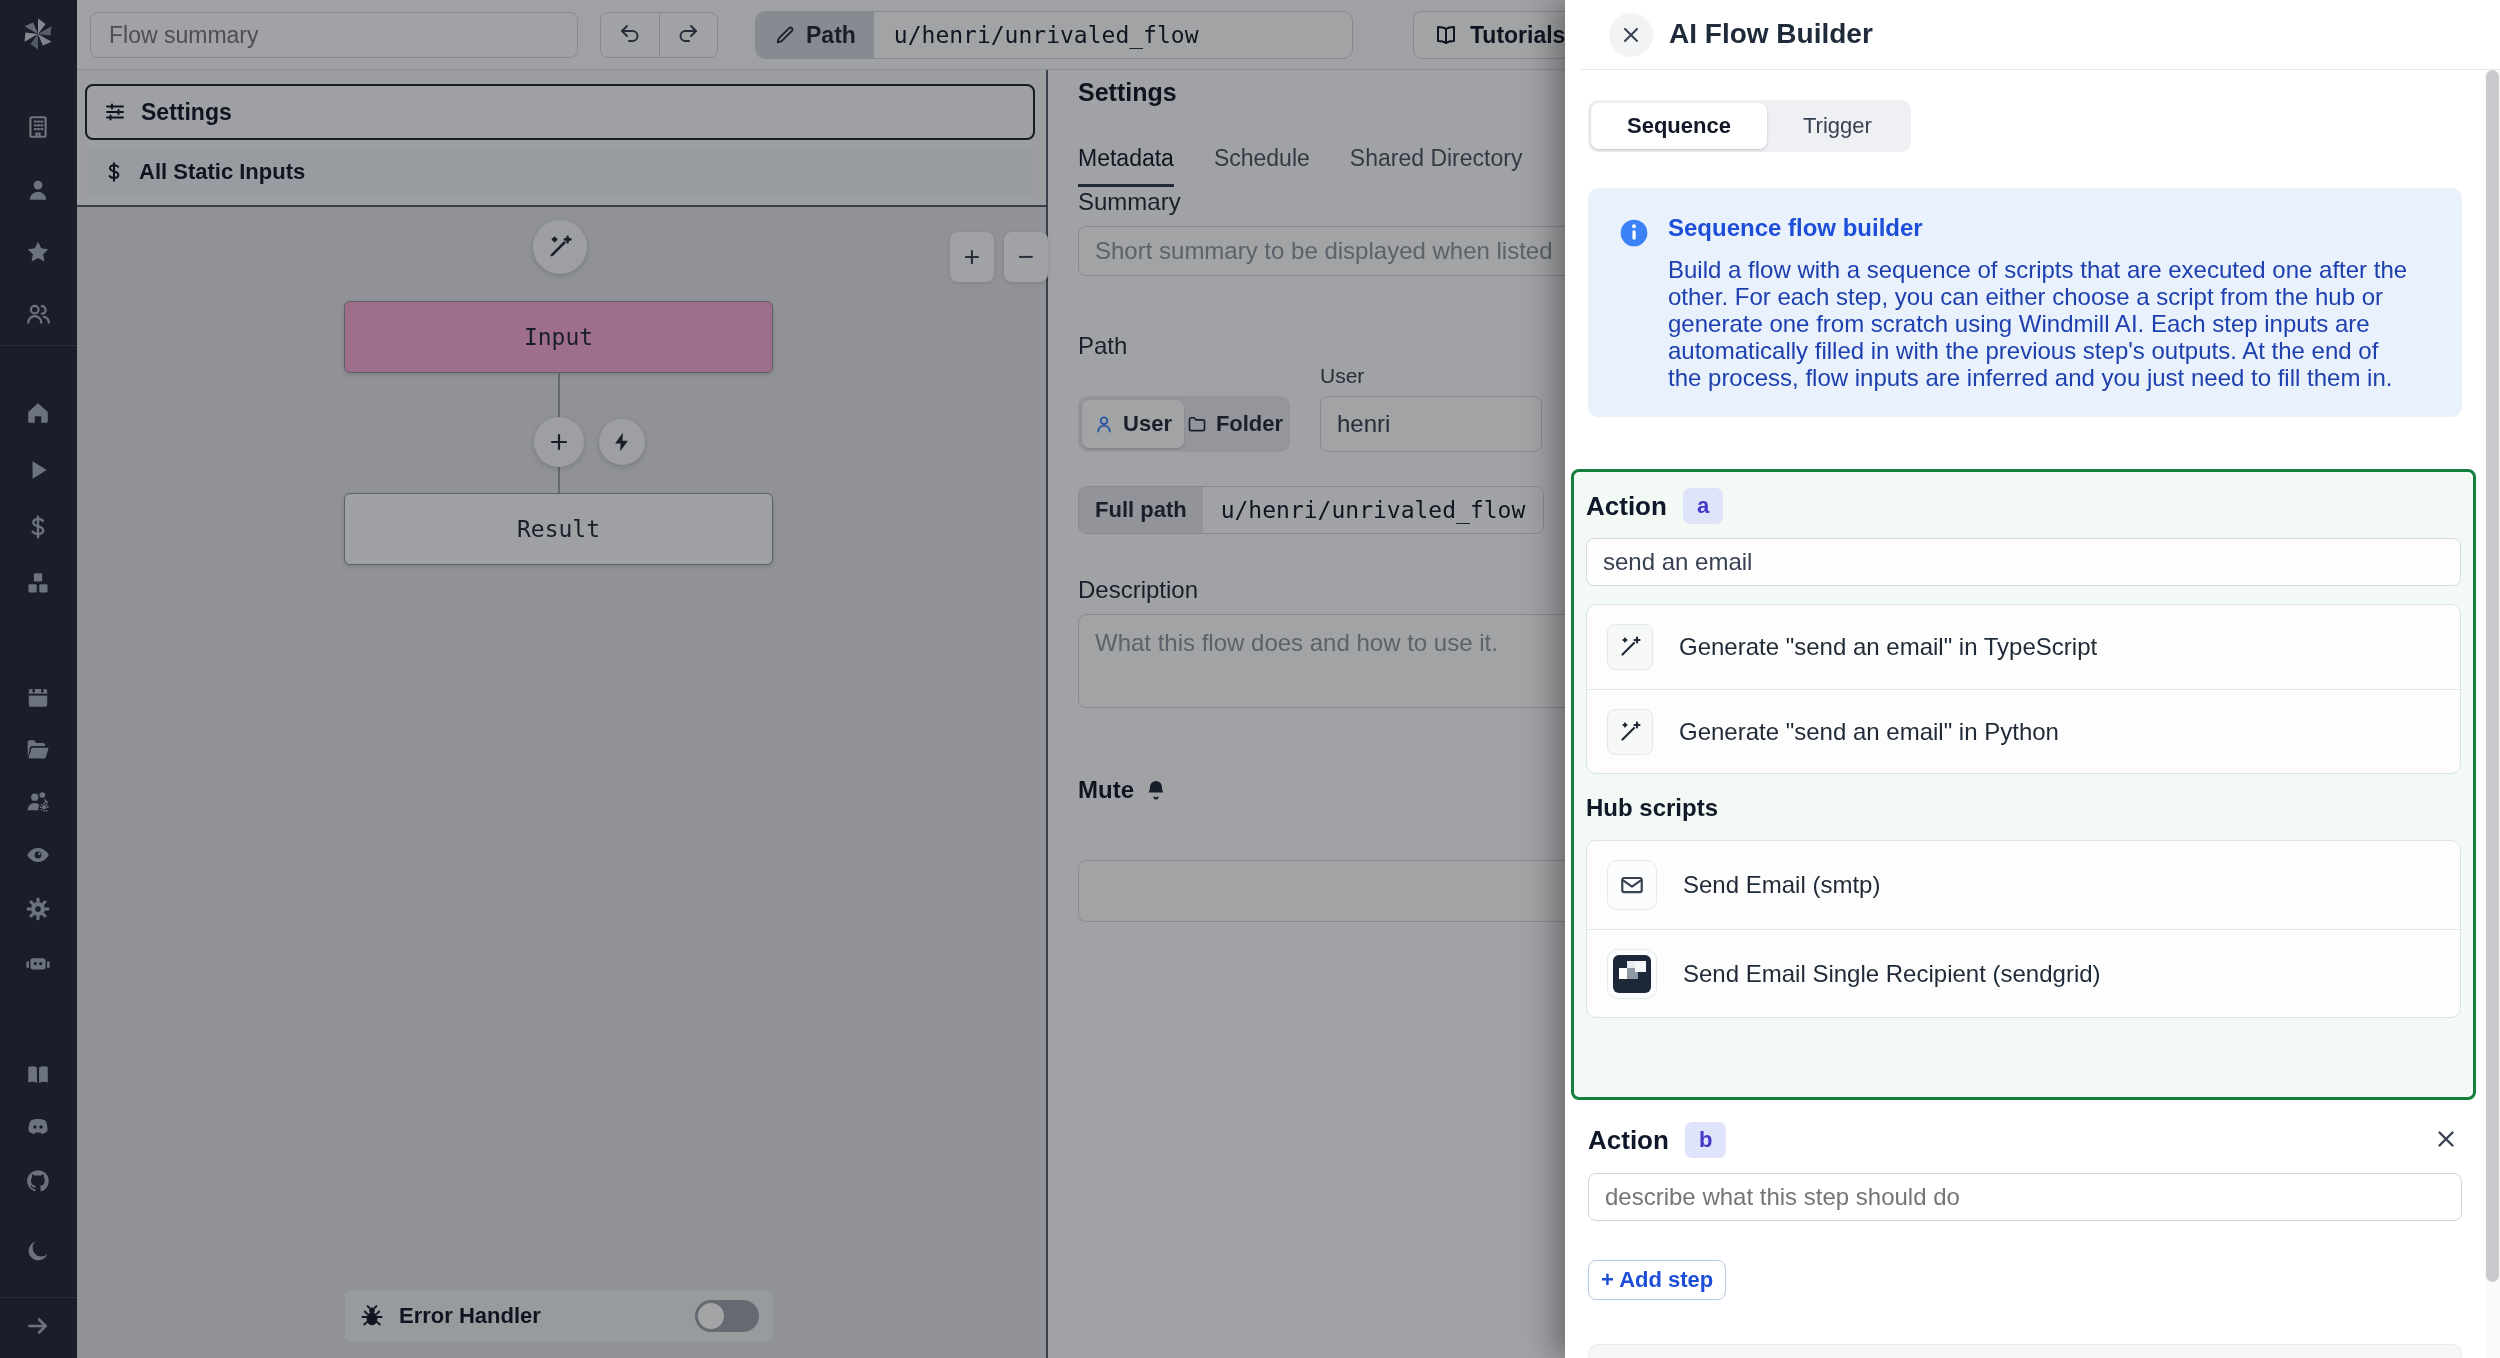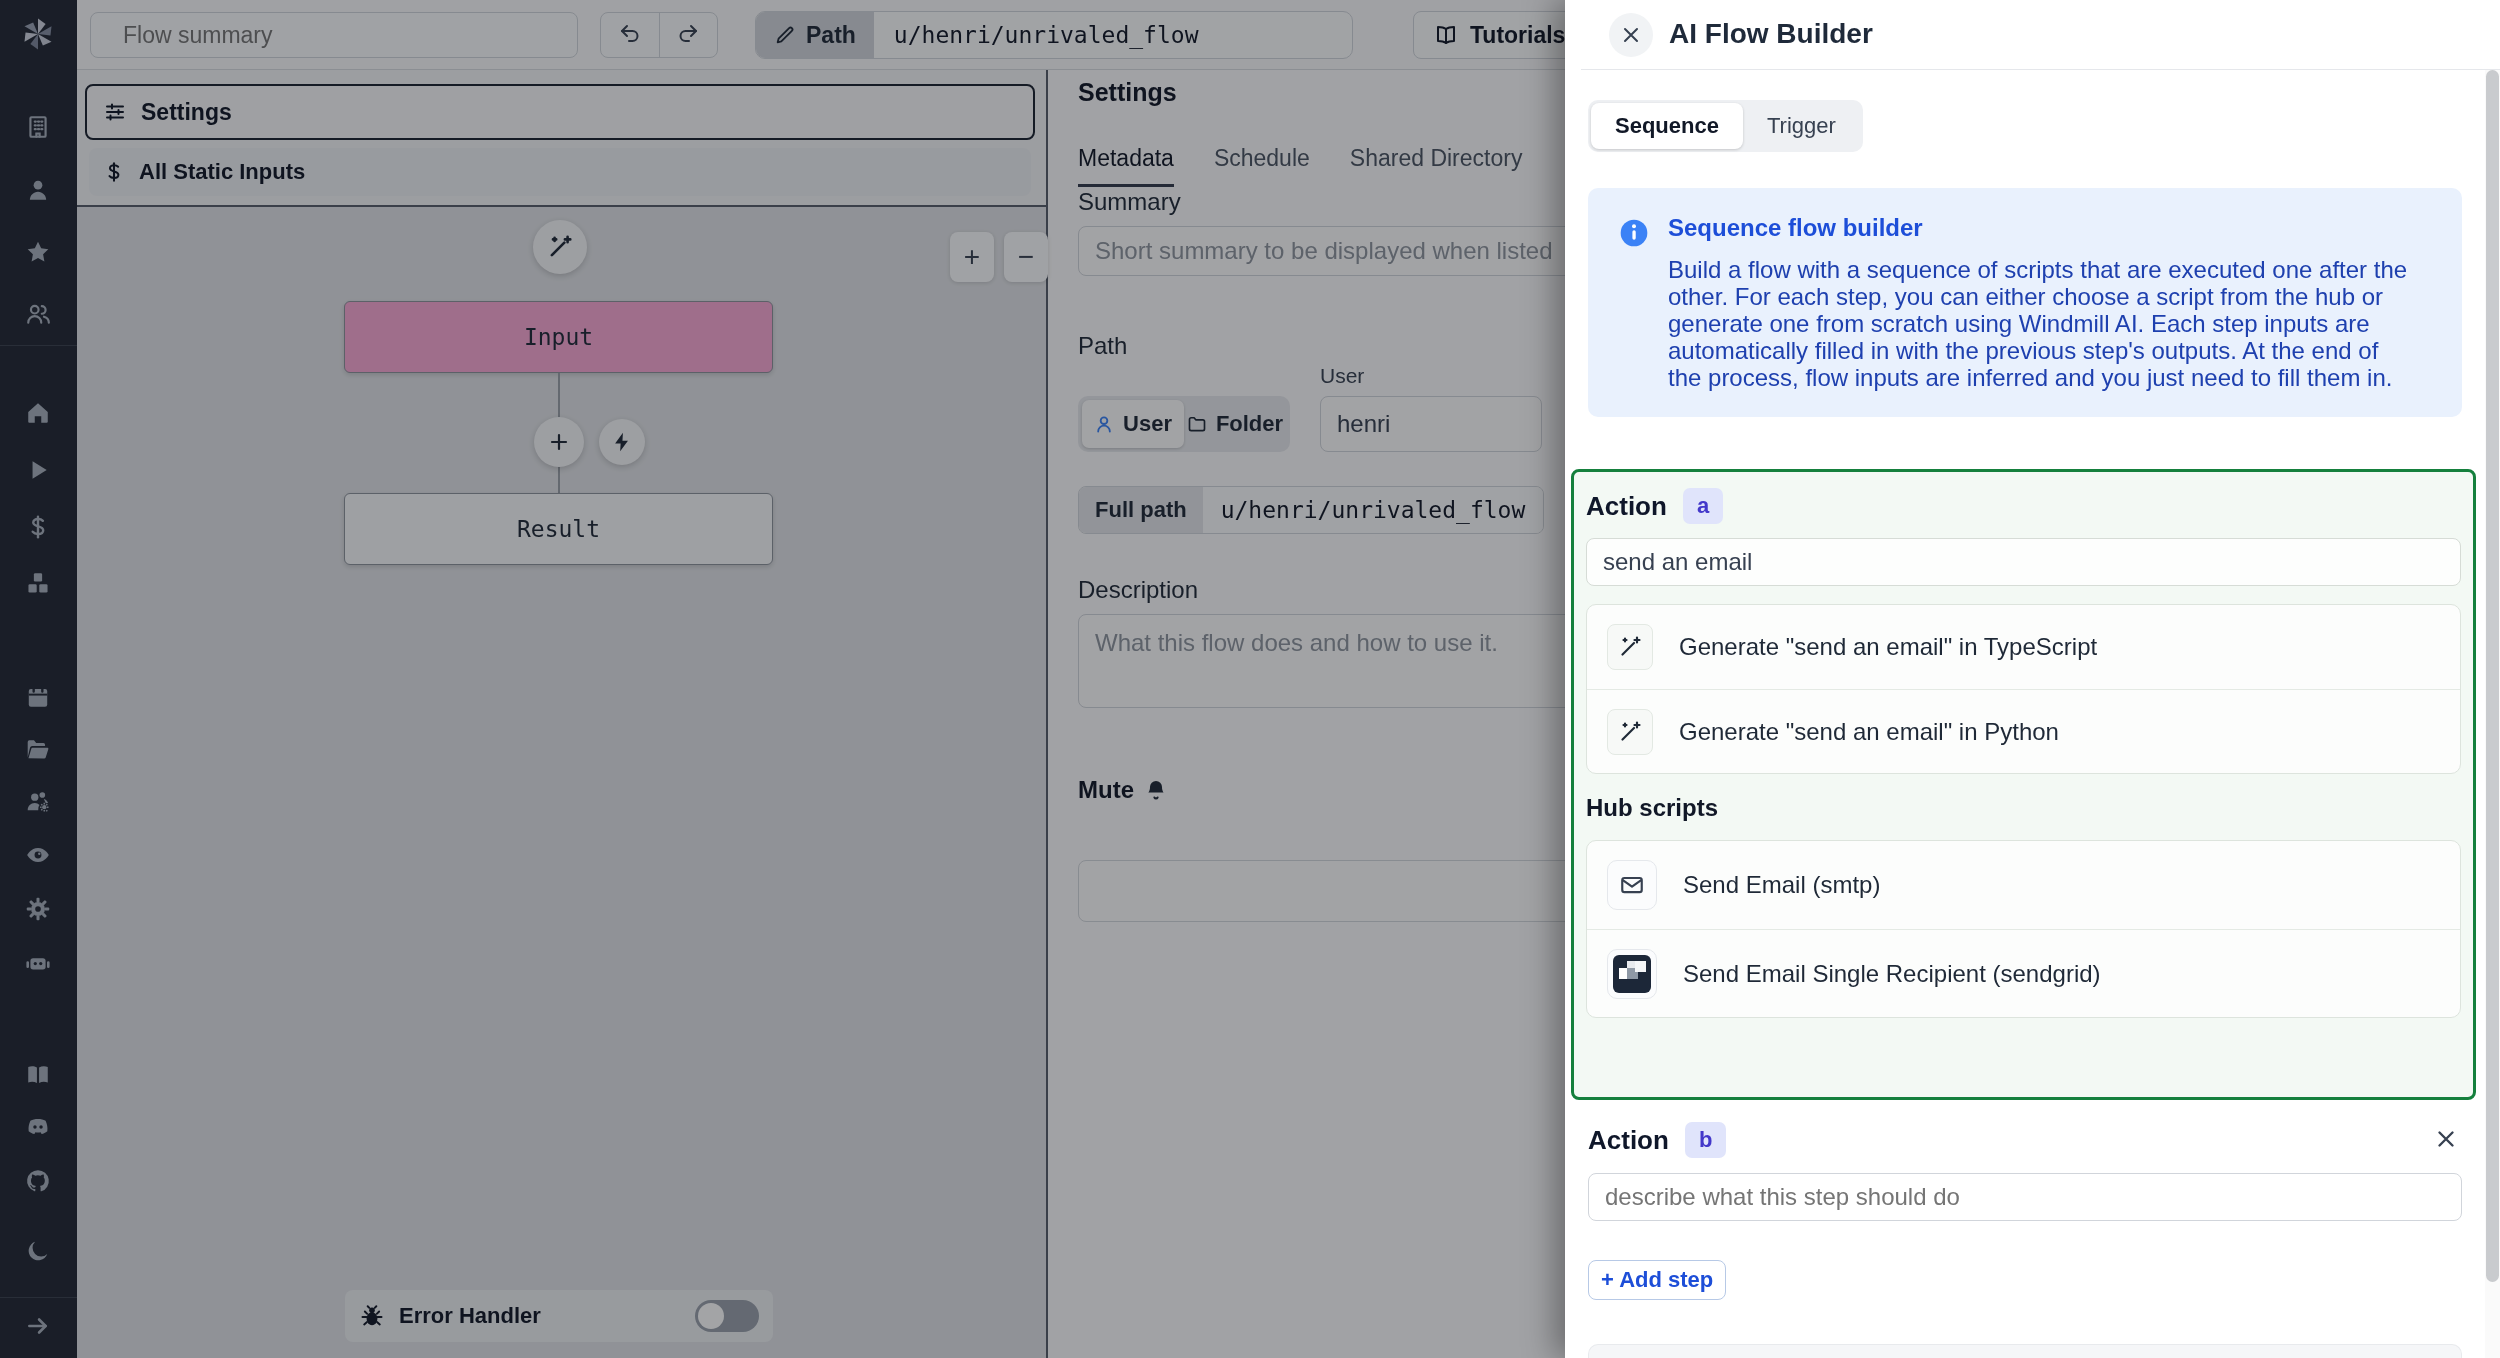--- a/index.html
+++ b/index.html
@@ -8,21 +8,21 @@
   .abs { position:absolute; }
   svg { display:block; }
 
   
   #sidebar { left:0; top:0; width:77px; height:1358px; background:#222835; z-index:10; }
   .side-icon { position:absolute; left:38px; transform:translate(-50%,-50%); color:#a9b1bd; }
   .side-div { position:absolute; left:0; width:77px; height:1px; background:#3a414e; }
 
   
   #topbar { left:77px; top:0; width:2423px; height:70px; background:#fafbfc; border-bottom:1px solid #d9dce0; z-index:5; }
-  .tb-input { position:absolute; left:13px; top:12px; width:488px; height:46px; border:1px solid #d1d5db; border-radius:8px; background:#fbfcfd; font-size:23px; color:#4c1d95; padding:0 32px; font-family:inherit; }
+  .tb-input { position:absolute; left:13px; top:12px; width:488px; height:46px; border:1px solid #d1d5db; border-radius:8px; background:#fbfcfd; font-size:23px; color:#4c1d95; padding:0 18px; font-family:inherit; }
   .tb-undo-group { position:absolute; left:523px; top:12px; width:118px; height:46px; border:1px solid #d1d5db; border-radius:8px; display:flex; background:#fbfcfd; overflow:hidden; }
   .tb-undo-group > div { flex:1; display:flex; align-items:center; justify-content:center; color:#374151; cursor:pointer; }
   .tb-undo-group > div + div { border-left:1px solid #d1d5db; }
   .path-group { position:absolute; left:678px; top:11px; height:48px; border:1px solid #d1d5db; border-radius:10px; display:flex; align-items:stretch; overflow:hidden; background:#fcfdfe; }
   .path-chip { background:#d2d6dc; display:flex; align-items:center; gap:10px; padding:0 18px; font-size:23px; font-weight:bold; color:#1f2937; }
   .path-val { display:flex; align-items:center; padding:0 20px; width:478px; font-family:"DejaVu Sans Mono",monospace; font-size:23px; color:#111827; }
   .btn-outline { position:absolute; display:flex; align-items:center; gap:12px; border:1px solid #d1d5db; border-radius:8px; background:#fcfdfe; font-size:23px; font-weight:bold; color:#111827; padding:0 20px; height:48px; }
 
   
   #flow-panel { left:77px; top:70px; width:969px; height:1288px; background:#e1e3e7; z-index:4; }
@@ -58,21 +58,21 @@
 
   
   #overlay { left:0; top:0; width:2500px; height:1358px; background:rgba(12,15,21,.38); z-index:20; }
 
   
   #drawer { left:1565px; top:0; width:935px; height:1358px; background:#fff; z-index:30; box-shadow:-10px 0 30px rgba(0,0,0,.35); }
   .dr-header { position:absolute; left:16px; top:0; width:935px; height:70px; border-bottom:1px solid #e5e7eb; background:#fff; }
   .close-circ { position:absolute; left:28px; top:13px; width:44px; height:44px; border-radius:50%; background:#f1f3f5; display:flex; align-items:center; justify-content:center; color:#374151; cursor:pointer; }
   .dr-title { position:absolute; left:88px; top:18px; font-size:28px; font-weight:bold; color:#1f2a3a; }
   .dr-tabs { position:absolute; left:23px; top:100px; display:inline-flex; background:#eef0f3; border-radius:10px; padding:3px; }
-  .dr-tab { padding:10px 24px; font-size:22px; color:#374151; border-radius:8px; cursor:pointer; }
+  .dr-tab { padding:10px 36px; font-size:22px; color:#374151; border-radius:8px; cursor:pointer; }
   .dr-tab.active { background:#fff; font-weight:bold; color:#111827; box-shadow:0 1px 3px rgba(0,0,0,.18); }
   .info-box { position:absolute; left:23px; top:188px; width:874px; border-radius:10px; padding:26px 30px; display:flex; gap:18px; }
   .info-ic { flex:0 0 auto; margin-top:3px; }
   .info-title { font-size:24px; font-weight:bold; color:#1d4ed8; margin-bottom:14px; }
   .info-body { font-size:24px; line-height:27px; color:#1e40af; width:740px; }
   .step-box { position:absolute; left:6px; top:469px; width:905px; height:631px; border:3px solid #15803d; border-radius:8px; background:#f3f9f4; }
   .step-head { margin:16px 12px 0; display:flex; align-items:center; gap:16px; }
   .step-label { font-size:26px; font-weight:bold; color:#0f172a; }
   .badge { background:#e0e4fb; color:#4338ca; font-size:22px; font-weight:bold; padding:5px 14px; border-radius:7px; }
   .step-input { margin:14px 12px 0; width:calc(100% - 24px); height:48px; border:1px solid #d6dcd6; border-radius:8px; background:#fdfefd; font-size:24px; color:#374151; padding:0 16px; font-family:inherit; }

